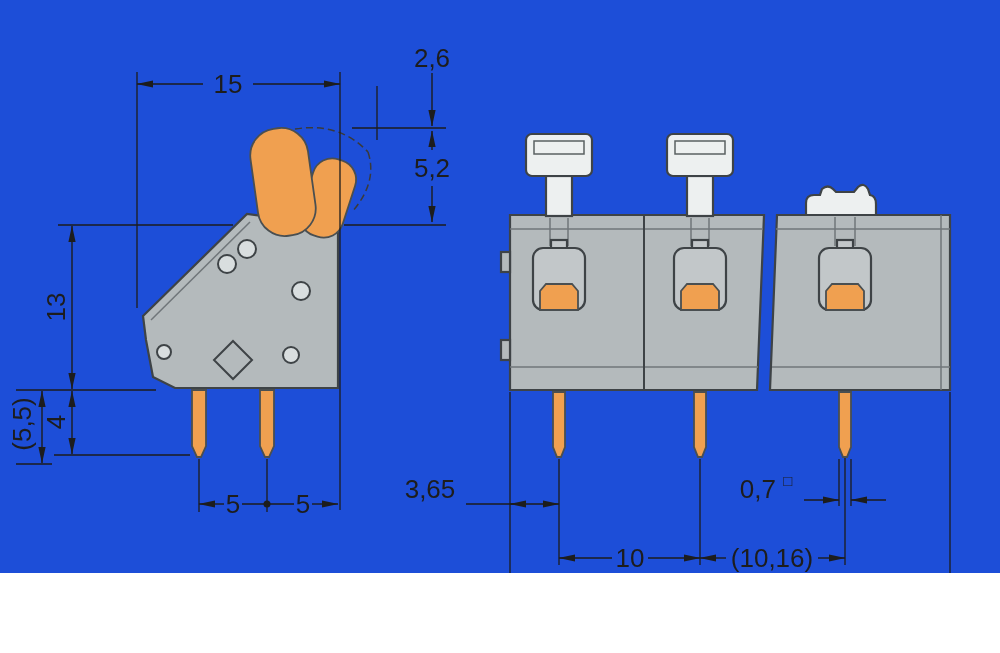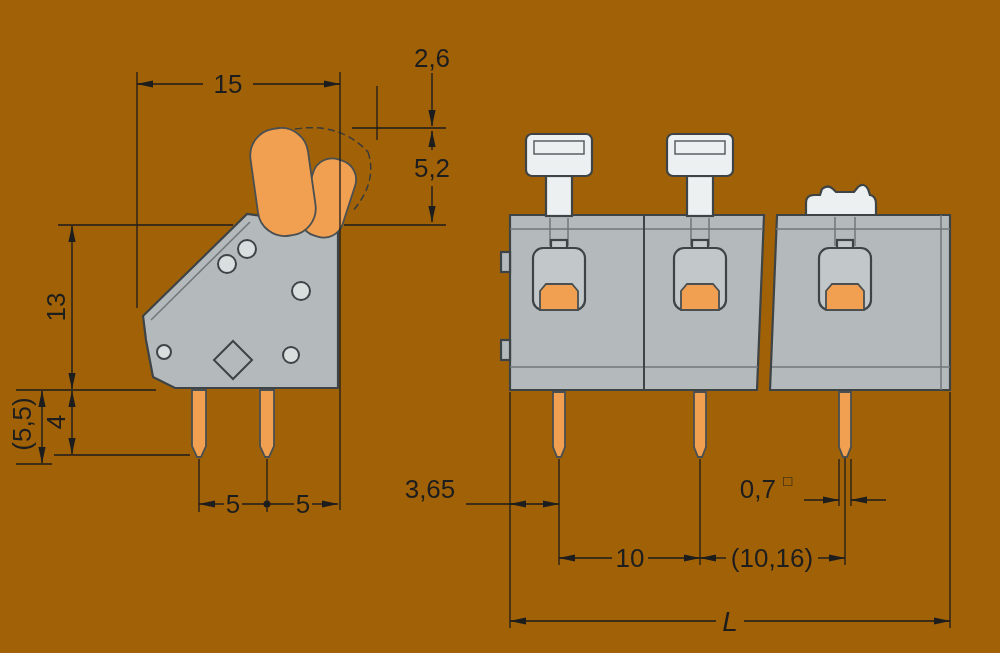--- a/index.html
+++ b/index.html
@@ -1,16 +1,16 @@
 <!DOCTYPE html>
 <html><head>
 <meta charset="utf-8">
 <style>
   html,body{margin:0;padding:0;background:#ffffff;}
-  .stage{position:relative;width:1000px;height:653px;background:#a16207;overflow:hidden;}
+  .stage{position:relative;width:1000px;height:573px;background:#1d4ed8;overflow:hidden;}
   svg{display:block;}
   text{font-family:"Liberation Sans","DejaVu Sans",sans-serif;font-size:26px;fill:#1d1d1d;}
   .dimtxt{text-anchor:middle;dominant-baseline:central;}
   .it{font-style:italic;font-size:28px;}
   .ext{stroke:#1d1d1d;stroke-width:1.3;fill:none;}
   .dim{stroke:#1d1d1d;stroke-width:1.4;fill:none;}
   .outline{stroke:#3e4346;stroke-width:2.2;fill:#b4babc;}
   .inner{stroke:#70767a;stroke-width:1.5;fill:none;}
   .hole{stroke:#3e4346;stroke-width:2;fill:#d9dedf;}
   .orange{fill:#f0a050;stroke:#4a4f51;stroke-width:1.8;}

